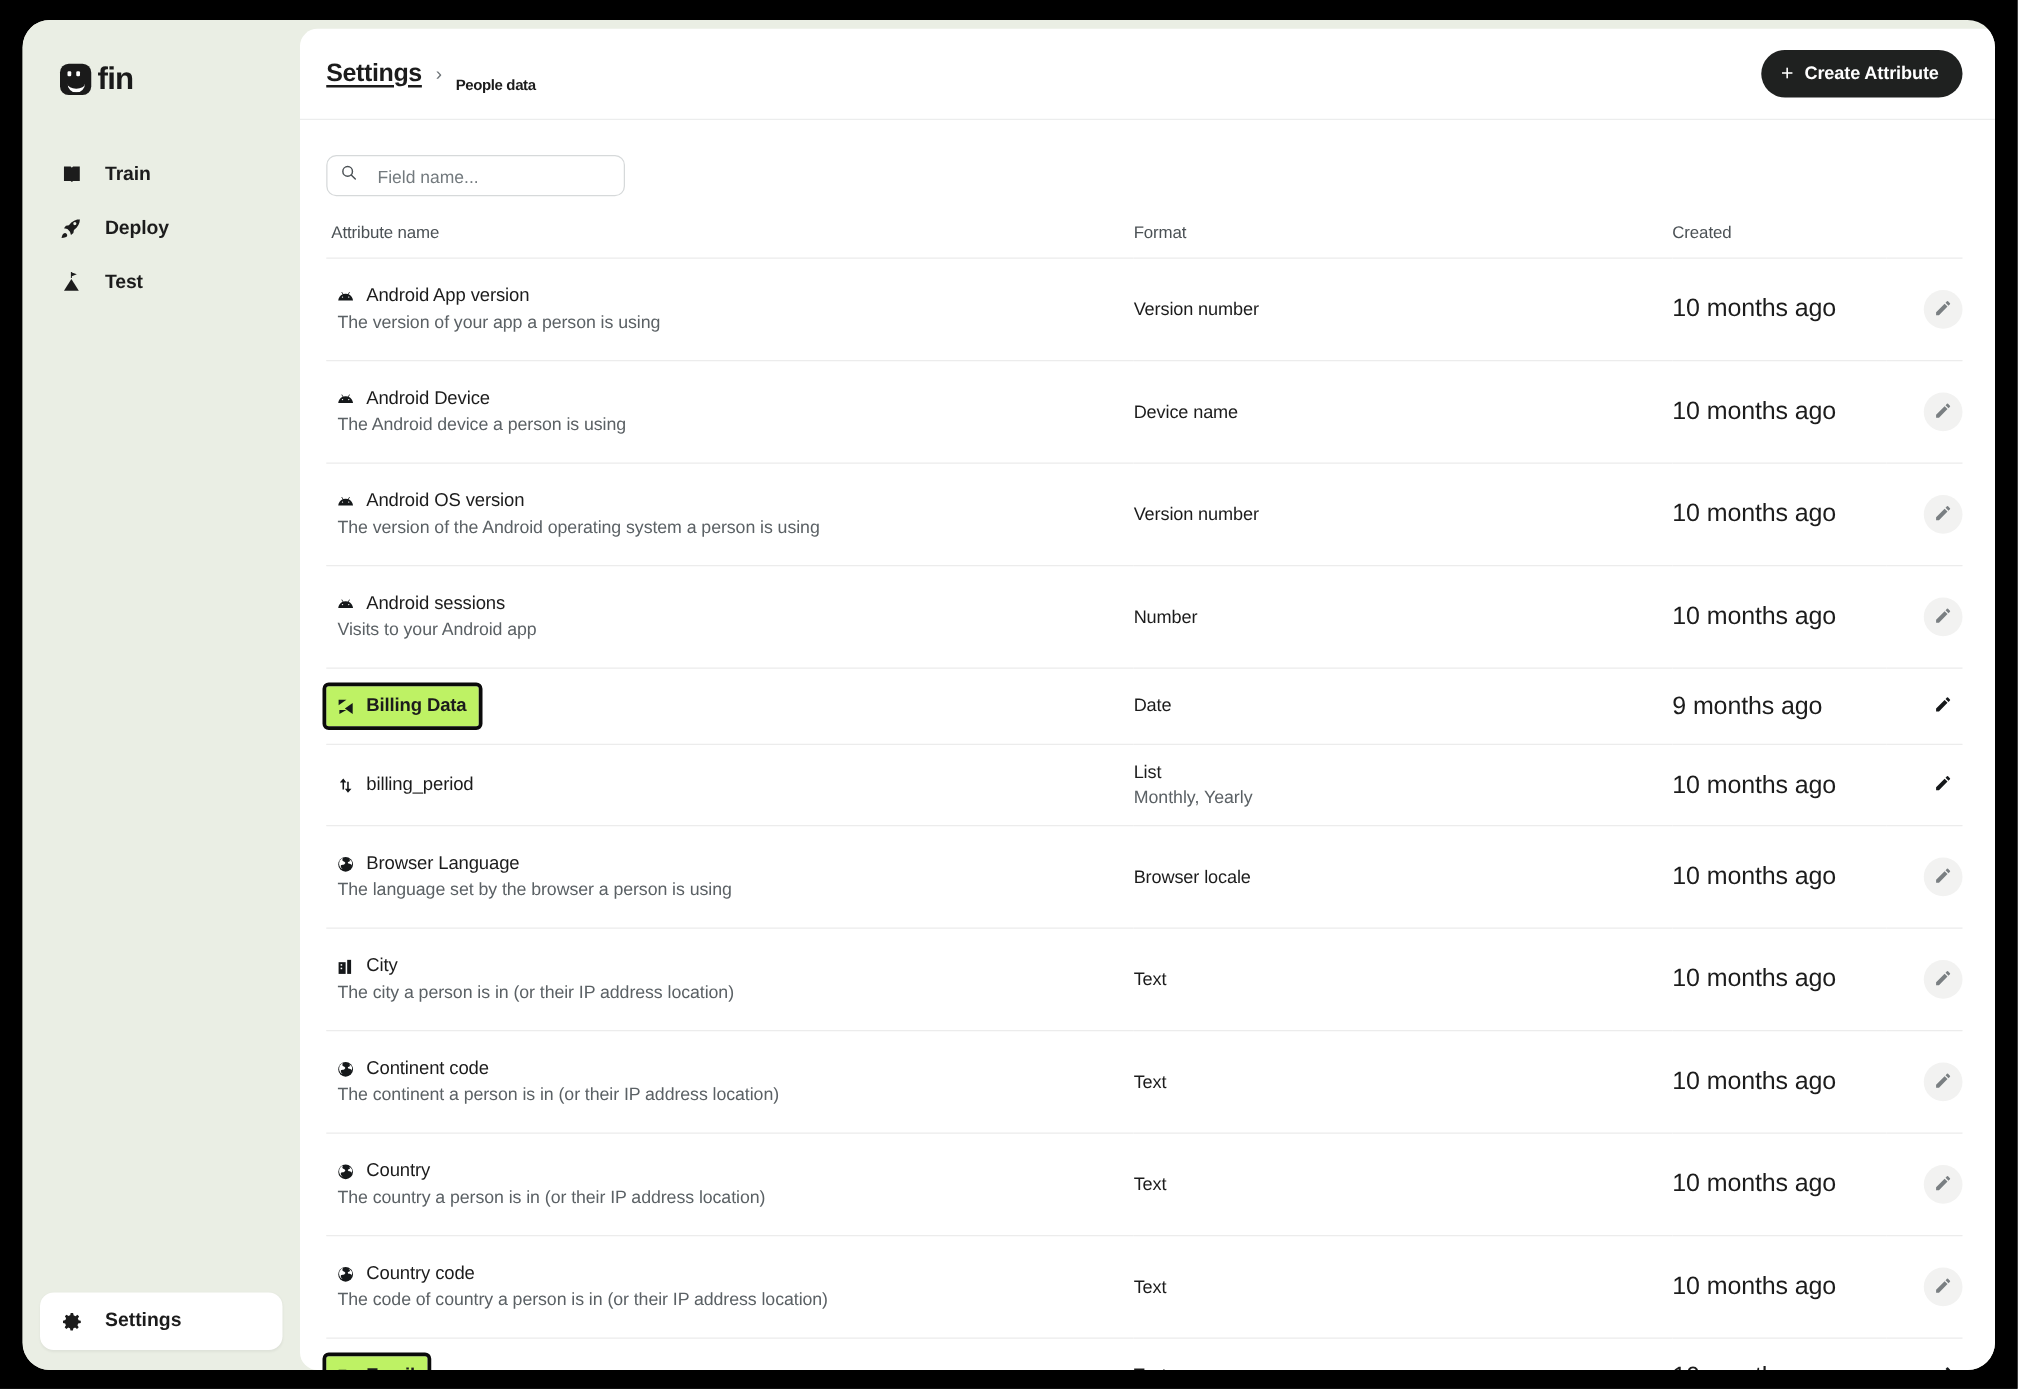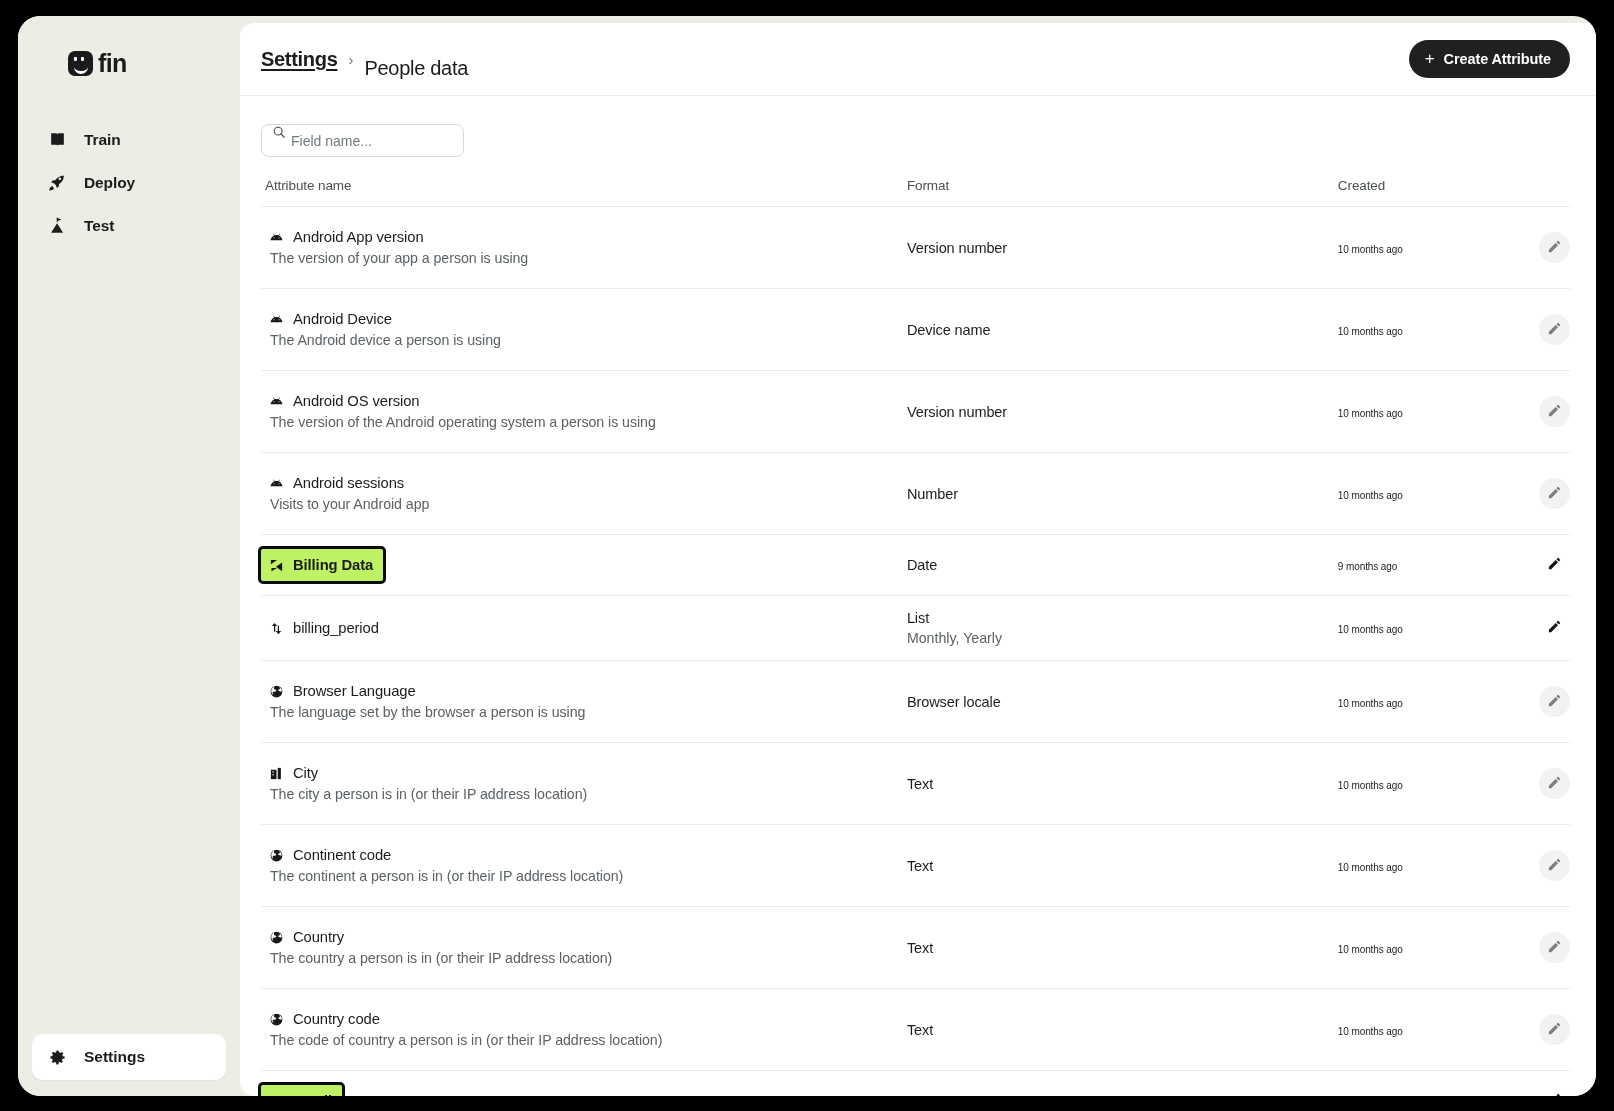--- a/index.html
+++ b/index.html
@@ -28,21 +28,20 @@
     display: flex;
     flex-direction: column;
     position: relative;
   }
   .logo-row {
     display: flex;
     align-items: center;
     gap: 5px;
     padding: 10px 0 0 30px;
     height: 44px;
-    margin-left: 20px;
   }
   .logo-badge {
     width: 25px; height: 25px;
     background: #1a1a1a;
     border-radius: 7px;
     position: relative;
     flex: 0 0 25px;
   }
   .logo-badge::before {
     content: "";
@@ -181,22 +180,22 @@
     text-decoration: underline;
     text-underline-offset: 3px;
     cursor: pointer;
     letter-spacing: -0.3px;
   }
   .crumb-sep {
     font-size: 15px;
     color: #6e7478;
   }
   .crumb-current {
-    font-size: 20px;
-    font-weight: normal;
+    font-size: 12px;
+    font-weight: bold;
     color: #1c1c1c;
     letter-spacing: -0.3px;
     margin-top: 18px;
   }
   .create-btn {
     display: flex;
     align-items: center;
     gap: 9px;
     background: #1f2120;
     color: #ffffff;
@@ -217,26 +216,27 @@
     position: relative;
     top: -0.5px;
   }
 
   .content {
     flex: 1;
     padding: 28px 26px 0 21px;
     overflow: hidden;
   }
   .search-wrap {
-    width: 203px;
+    width: 239px;
     height: 33px;
     border: 1px solid #d6d9da;
     border-radius: 8px;
     display: flex;
-    gap: 5px;
+    align-items: center;
+    gap: 16px;
     padding: 0 10px;
     margin-bottom: 21px;
   }
   .search-wrap svg { flex: 0 0 14px; }
   .search-input {
     border: none;
     outline: none;
     font-size: 14px;
     font-family: "Liberation Sans", sans-serif;
     color: #1c1c1c;
@@ -308,21 +308,21 @@
     font-size: 14.5px;
     color: #1c1c1c;
     letter-spacing: -0.1px;
   }
   .fmt-sub {
     font-size: 14.2px;
     color: #5b6165;
     margin-top: 4px;
   }
   .created-val {
-    font-size: 10px;
+    font-size: 20px;
     color: #1c1c1c;
     letter-spacing: -0.1px;
   }
   td.cell-action { text-align: right; padding-right: 2px; }
   .edit-btn {
     width: 31px; height: 31px;
     border-radius: 50%;
     border: none;
     background: #f2f2f1;
     display: inline-flex;

